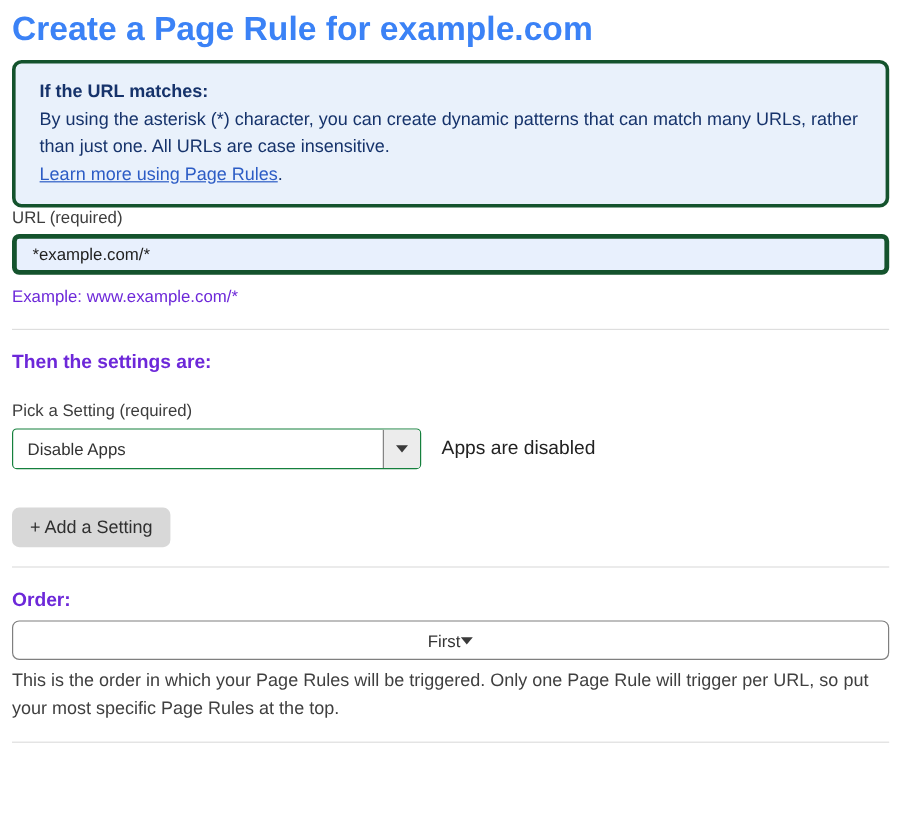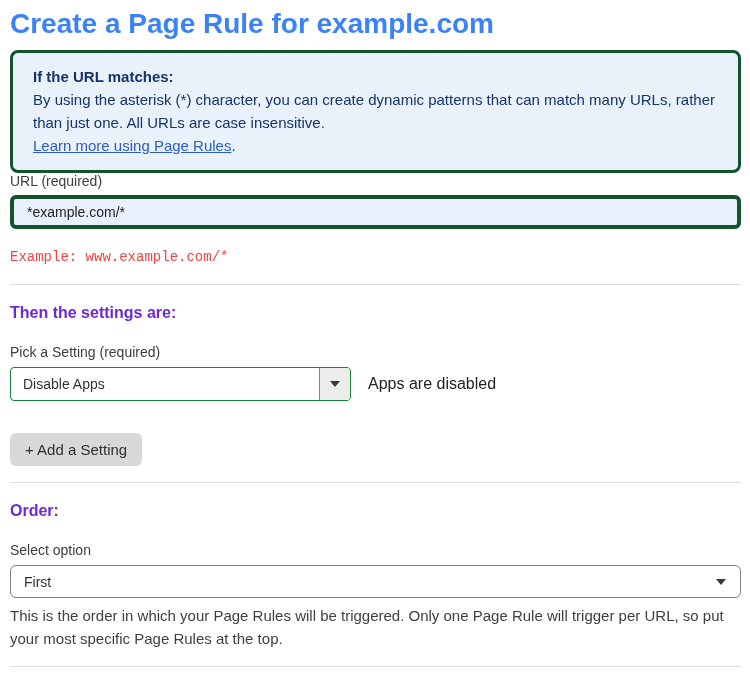--- a/index.html
+++ b/index.html
@@ -49,25 +49,24 @@
     border: 4px solid #14532d;
     border-radius: 6px;
     padding: 0 13px;
     font-size: 14px;
     font-family: "Liberation Sans", "DejaVu Sans", sans-serif;
     color: #222222;
     outline: none;
   }
 
   .helper-text {
-    margin-top: 17px;
-    font-size: 14px;
-    color: #ef4444;
+    margin-top: 7px;
+    font-size: 14px;
+    color: #6d28d9;
     line-height: 22px;
-    font-family: Liberation Mono, monospace;
   }
 
   .divider {
     margin-top: 16px;
     border: none;
     border-top: 1px solid #dedede;
     height: 0;
   }
 
   .section-heading {
@@ -132,21 +131,21 @@
   
   .select-full {
     margin-top: 7px;
     width: 100%;
     height: 33px;
     border: 1px solid #7f7f7f;
     border-radius: 6px;
     background: #ffffff;
     display: flex;
     align-items: center;
-    justify-content: space-between;
+    justify-content: center;
     padding: 0 14px 0 13px;
     font-size: 14px;
     color: #333333;
     cursor: pointer;
   }
 
   .order-helper {
     margin-top: 6px;
     font-size: 15px;
     line-height: 23px;
@@ -184,21 +183,20 @@
       </span>
     </div>
     <span class="status-text">Apps are disabled</span>
   </div>
 
   <button class="add-setting-btn">+ Add a Setting</button>
 
   <hr class="divider">
 
   <div class="section-heading">Order:</div>
-  <div class="sub-label">Select option</div>
 
   <div class="select-full">
     <span>First</span>
     <span class="caret"></span>
   </div>
 
   <div class="order-helper">This is the order in which your Page Rules will be triggered. Only one Page Rule will trigger per URL, so put your most specific Page Rules at the top.</div>
 
   <hr class="divider">
 

